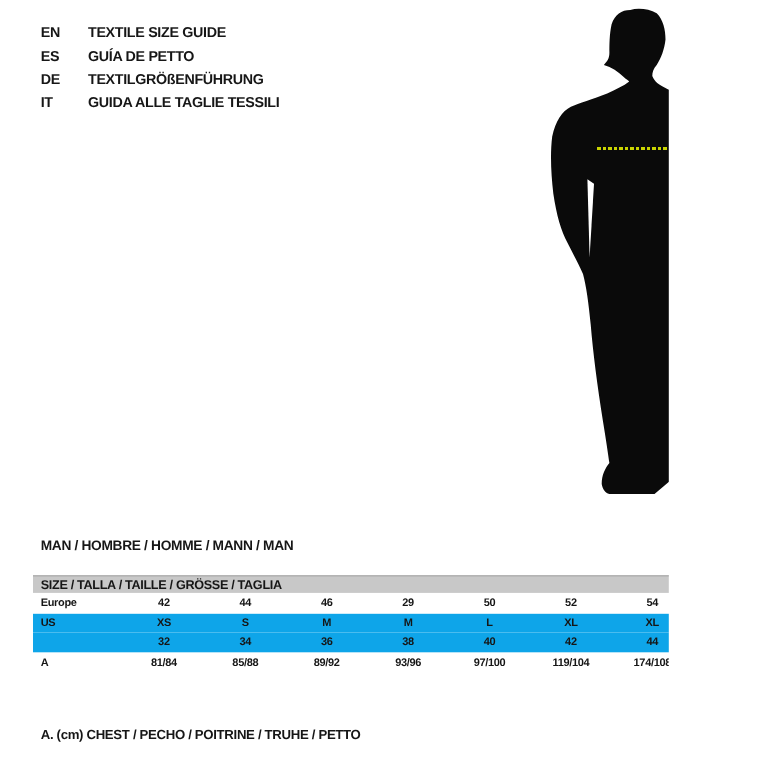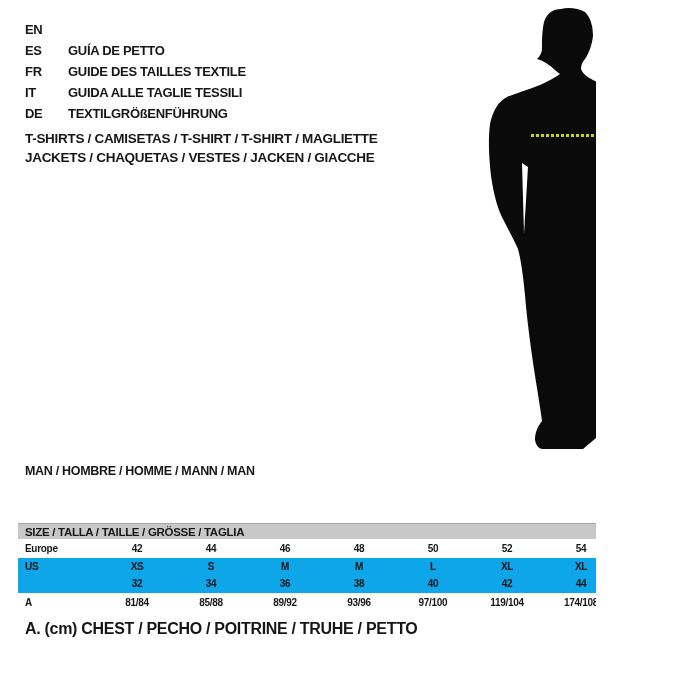--- a/index.html
+++ b/index.html
@@ -1,80 +1,73 @@
 <!DOCTYPE html>
 <html><head>
 <meta charset="utf-8">
 <style>
   html,body{margin:0;padding:0;background:#fff;}
   .canvas{
     position:relative;width:596px;height:700px;background:#fff;overflow:hidden;
     font-family:"Liberation Sans","DejaVu Sans",sans-serif;
-    color:#161616;font-weight:700;letter-spacing:-0.3px;
+    color:#161616;font-weight:700;letter-spacing:-0.3px;margin-left:12px;
   }
   
   .lang-list{position:absolute;left:25px;top:19px;}
   .lang-row{display:flex;line-height:21px;font-size:13px;}
   .lang-code{width:43px;}
   
   .categories{position:absolute;left:25px;top:129px;}
   .category-line{font-size:13.5px;line-height:19px;}
   
   .figure-svg{position:absolute;left:480px;top:0px;}
   .marker-a{position:absolute;left:652px;top:128px;font-size:12px;}
   
-  .man-title{position:absolute;left:25px;top:464px;font-size:12.5px;}
+  .man-title{position:absolute;left:25px;top:489px;font-size:12.5px;}
   
   .size-table{position:absolute;left:18px;top:523px;width:674px;}
   .t-header{
     height:16px;line-height:16px;background:#c8c8c8;border-top:1px solid #a6a6a6;
     font-size:11.5px;padding-left:7px;box-sizing:border-box;
   }
   .t-row{display:flex;font-size:10px;justify-content:center;}
   .t-row.shaded{background:#0ea5e9;}
   .t-label{width:82px;padding-left:7px;box-sizing:border-box;text-align:left;}
   .t-cell{flex:1;text-align:center;}
   .row-europe{height:19px;line-height:19px;}
   .row-us{height:17px;line-height:17px;}
   .row-num{height:18px;line-height:18px;}
   .row-a{height:19px;line-height:20px;}
   
-  .footnote{position:absolute;left:25px;top:620px;font-size:16px;}
+  .footnote{position:absolute;left:25px;top:661px;font-size:12px;}
 </style>
 </head>
 <body>
 
 <div class="canvas">
 
   <div class="lang-list">
     <div class="lang-row">
       <span class="lang-code">EN</span>
+      <span class="lang-label">TEXTILE SIZE GUIDE</span>
     </div>
     <div class="lang-row">
       <span class="lang-code">ES</span>
       <span class="lang-label">GUÍA DE PETTO</span>
     </div>
     <div class="lang-row">
-      <span class="lang-code">FR</span>
-      <span class="lang-label">GUIDE DES TAILLES TEXTILE</span>
+      <span class="lang-code">DE</span>
+      <span class="lang-label">TEXTILGRÖßENFÜHRUNG</span>
     </div>
     <div class="lang-row">
       <span class="lang-code">IT</span>
       <span class="lang-label">GUIDA ALLE TAGLIE TESSILI</span>
     </div>
-    <div class="lang-row">
-      <span class="lang-code">DE</span>
-      <span class="lang-label">TEXTILGRÖßENFÜHRUNG</span>
-    </div>
   </div>
 
-  <div class="categories">
-    <div class="category-line">T-SHIRTS / CAMISETAS / T-SHIRT / T-SHIRT / MAGLIETTE</div>
-    <div class="category-line">JACKETS / CHAQUETAS / VESTES / JACKEN / GIACCHE</div>
-  </div>
 
   <svg class="figure-svg" width="220" height="470" viewBox="480 0 220 470">
     <path d="M561,9
              C553,9 547,13 544,22
              C542,31 542,41 542,48
              C542,53 540,56 537,59
              C544,61 550,65 555,70
              C557,72 559,73 560,74
              C555,78 548,81 540,85
              C527,90 514,94 507,97
@@ -117,21 +110,21 @@
   <div class="man-title">MAN / HOMBRE / HOMME / MANN / MAN</div>
 
   <div class="size-table">
     <div class="t-header">SIZE / TALLA / TAILLE / GRÖSSE / TAGLIA</div>
 
     <div class="t-row row-europe">
       <div class="t-label">Europe</div>
       <div class="t-cell">42</div>
       <div class="t-cell">44</div>
       <div class="t-cell">46</div>
-      <div class="t-cell">48</div>
+      <div class="t-cell">29</div>
       <div class="t-cell">50</div>
       <div class="t-cell">52</div>
       <div class="t-cell">54</div>
       <div class="t-cell">56</div>
     </div>
 
     <div class="t-row row-us shaded">
       <div class="t-label">US</div>
       <div class="t-cell">XS</div>
       <div class="t-cell">S</div>

